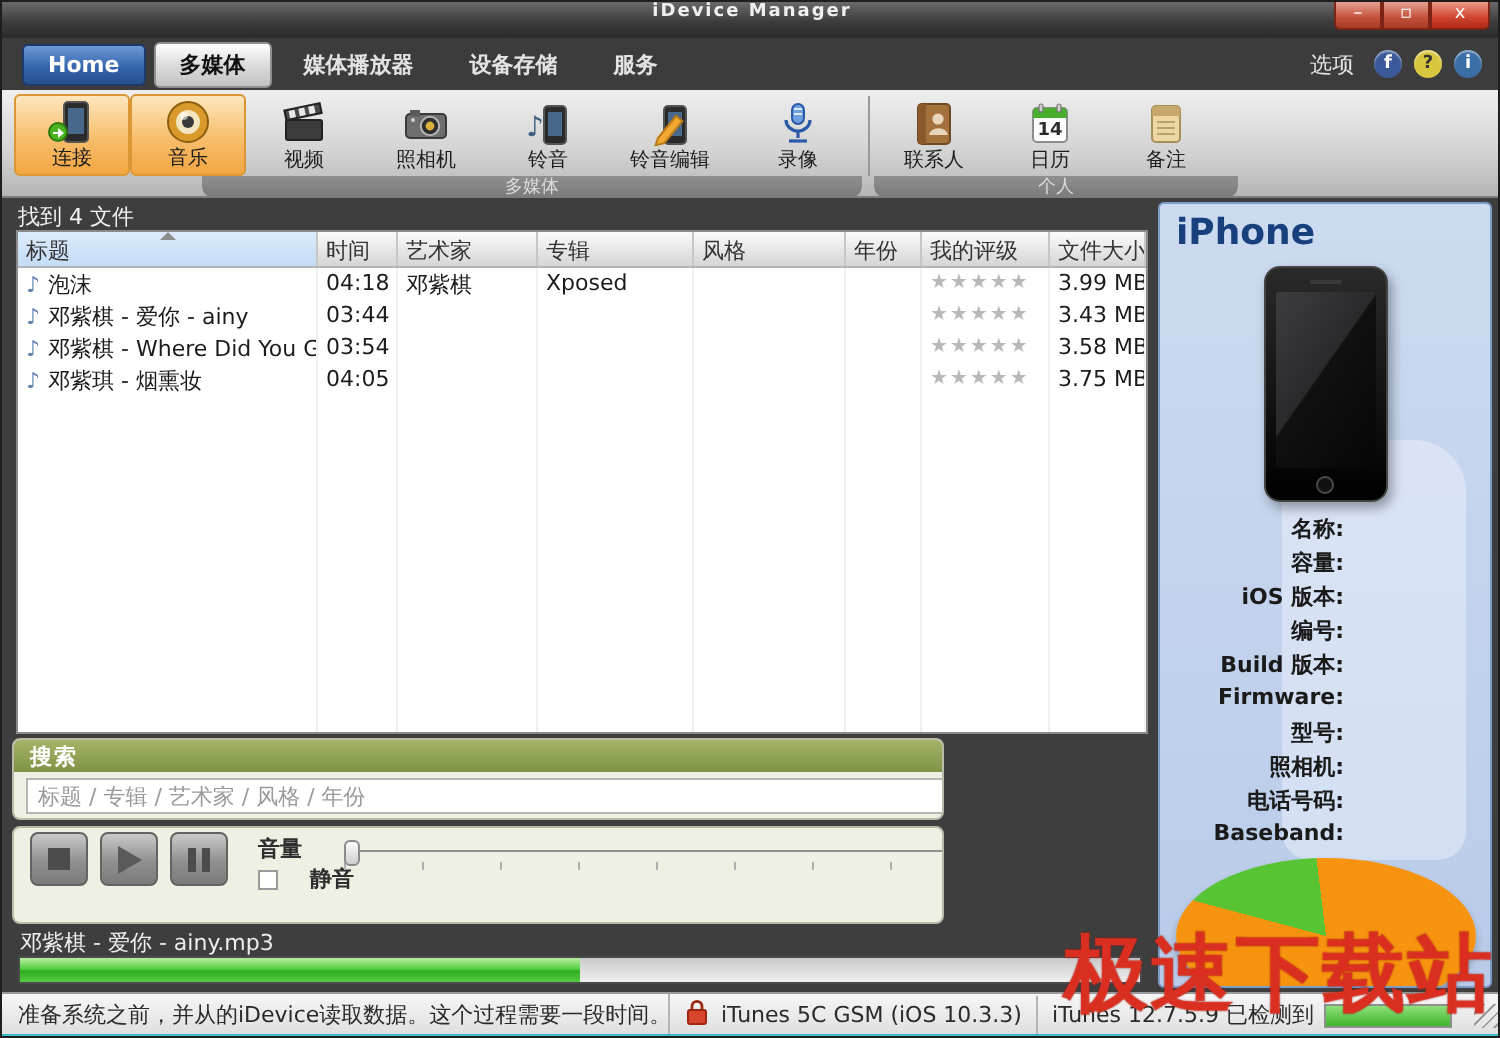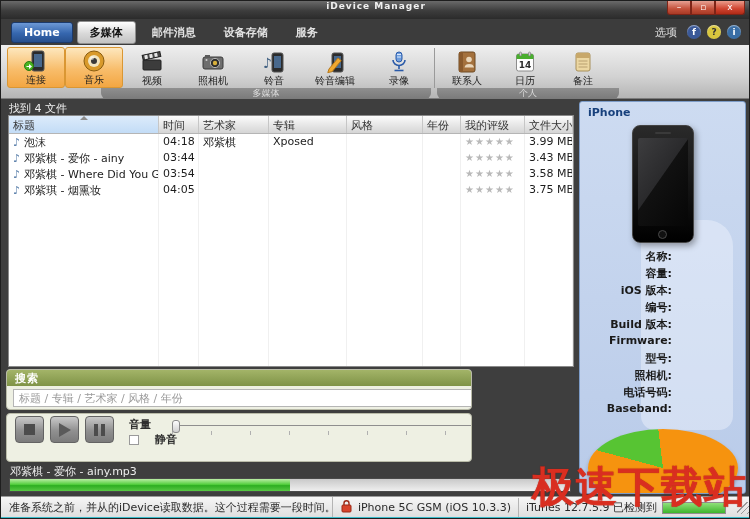--- a/index.html
+++ b/index.html
@@ -97,21 +97,21 @@
   .st-msg { flex:1; padding:0 8px; white-space:nowrap; overflow:hidden; }
   .st-cell { border-left:1px solid #b4b4b4; padding:2px 7px; display:flex; align-items:center; gap:5px; white-space:nowrap; }
   .mini-prog { width:64px; height:12px; border:1px solid #8f8f8f; background:#e8e8e8; }
   .mini-fill { height:100%; background:linear-gradient(#8fe07a,#3db52c); }
   .grip { width:12px; height:12px; margin:0 2px 0 4px;
     background:repeating-linear-gradient(135deg,transparent 0 3px,#9a9a9a 3px 4px); }
 
   
   .devpanel { position:absolute; top:100px; left:578px; width:167px; height:393px;
     background:linear-gradient(#cddbf1,#b9cbe9); border:1px solid #7d9cc8; border-radius:3px; overflow:hidden; }
-  .dev-title { font-size:11px; font-weight:bold; color:#17407c; padding:4px 8px; }
+  .dev-title { font-size:18px; font-weight:bold; color:#17407c; padding:4px 8px; }
   .ghost { position:absolute; right:12px; top:118px; width:92px; height:210px; background:rgba(240,245,252,.45);
     border-radius:26px 26px 14px 14px; }
   .ghost:before { content:""; position:absolute; top:-26px; left:8px; width:44px; height:44px; border-radius:50%;
     background:rgba(240,245,252,.45); }
   .phone { position:relative; margin:2px auto 0; width:62px; height:118px; background:linear-gradient(#2a2a2a,#000);
     border-radius:8px; border:1px solid #444; box-shadow:2px 3px 6px rgba(0,0,0,.35); }
   .phone .screen { position:absolute; top:12px; left:5px; right:5px; bottom:16px;
     background:linear-gradient(125deg,#3d3d3f 0%,#2a2a2c 45%,#111 46%,#060606); border-radius:2px; }
   .phone .slit { position:absolute; top:6px; left:50%; width:16px; height:2px; margin-left:-8px; background:#3a3a3a; border-radius:2px; }
   .phone .home { position:absolute; bottom:3px; left:50%; width:9px; height:9px; margin-left:-5px;
@@ -143,21 +143,21 @@
     <div class="wcontrols">
       <div class="wbtn min"><span>–</span></div>
       <div class="wbtn"><span>▫</span></div>
       <div class="wbtn close"><span>x</span></div>
     </div>
   </div>
 
   <div class="menubar">
     <div class="mitem home">Home</div>
     <div class="mitem active">多媒体</div>
-    <div class="mitem">邮件消息</div>
+    <div class="mitem">媒体播放器</div>
     <div class="mitem">设备存储</div>
     <div class="mitem">服务</div>
     <div class="menu-right">
       <span class="opt-label">选项</span>
       <span class="mcircle" style="background:#3b5998">f</span>
       <span class="mcircle" style="background:#d8c63e;color:#333">?</span>
       <span class="mcircle" style="background:#3a6ea5">i</span>
     </div>
   </div>
 
@@ -458,21 +458,21 @@
 
   <div class="statusbar">
     <div class="st-msg">准备系统之前，并从的iDevice读取数据。这个过程需要一段时间。请稍候...</div>
     <div class="st-cell">
       <span>
         <svg width="13" height="14" viewBox="0 0 13 14">
             <rect x="2" y="6" width="9" height="7" rx="1" fill="#d8442c" stroke="#9c2814"></rect>
             <path d="M4 6 V4.2 a2.5 2.5 0 0 1 5 0 V6" fill="none" stroke="#9c2814" stroke-width="1.4"></path>
           </svg>
       </span>
-      <span>iPhone 5C GSM (iOS 10.3.3)</span>
+      <span>iTunes 5C GSM (iOS 10.3.3)</span>
     </div>
     <div class="st-cell">
       <span>iTunes 12.7.5.9 已检测到</span>
       <span class="mini-prog">
           <span class="mini-fill" style="display: block; width: 100%;"></span>
         </span>
     </div>
     <div class="grip"></div>
   </div>
 

